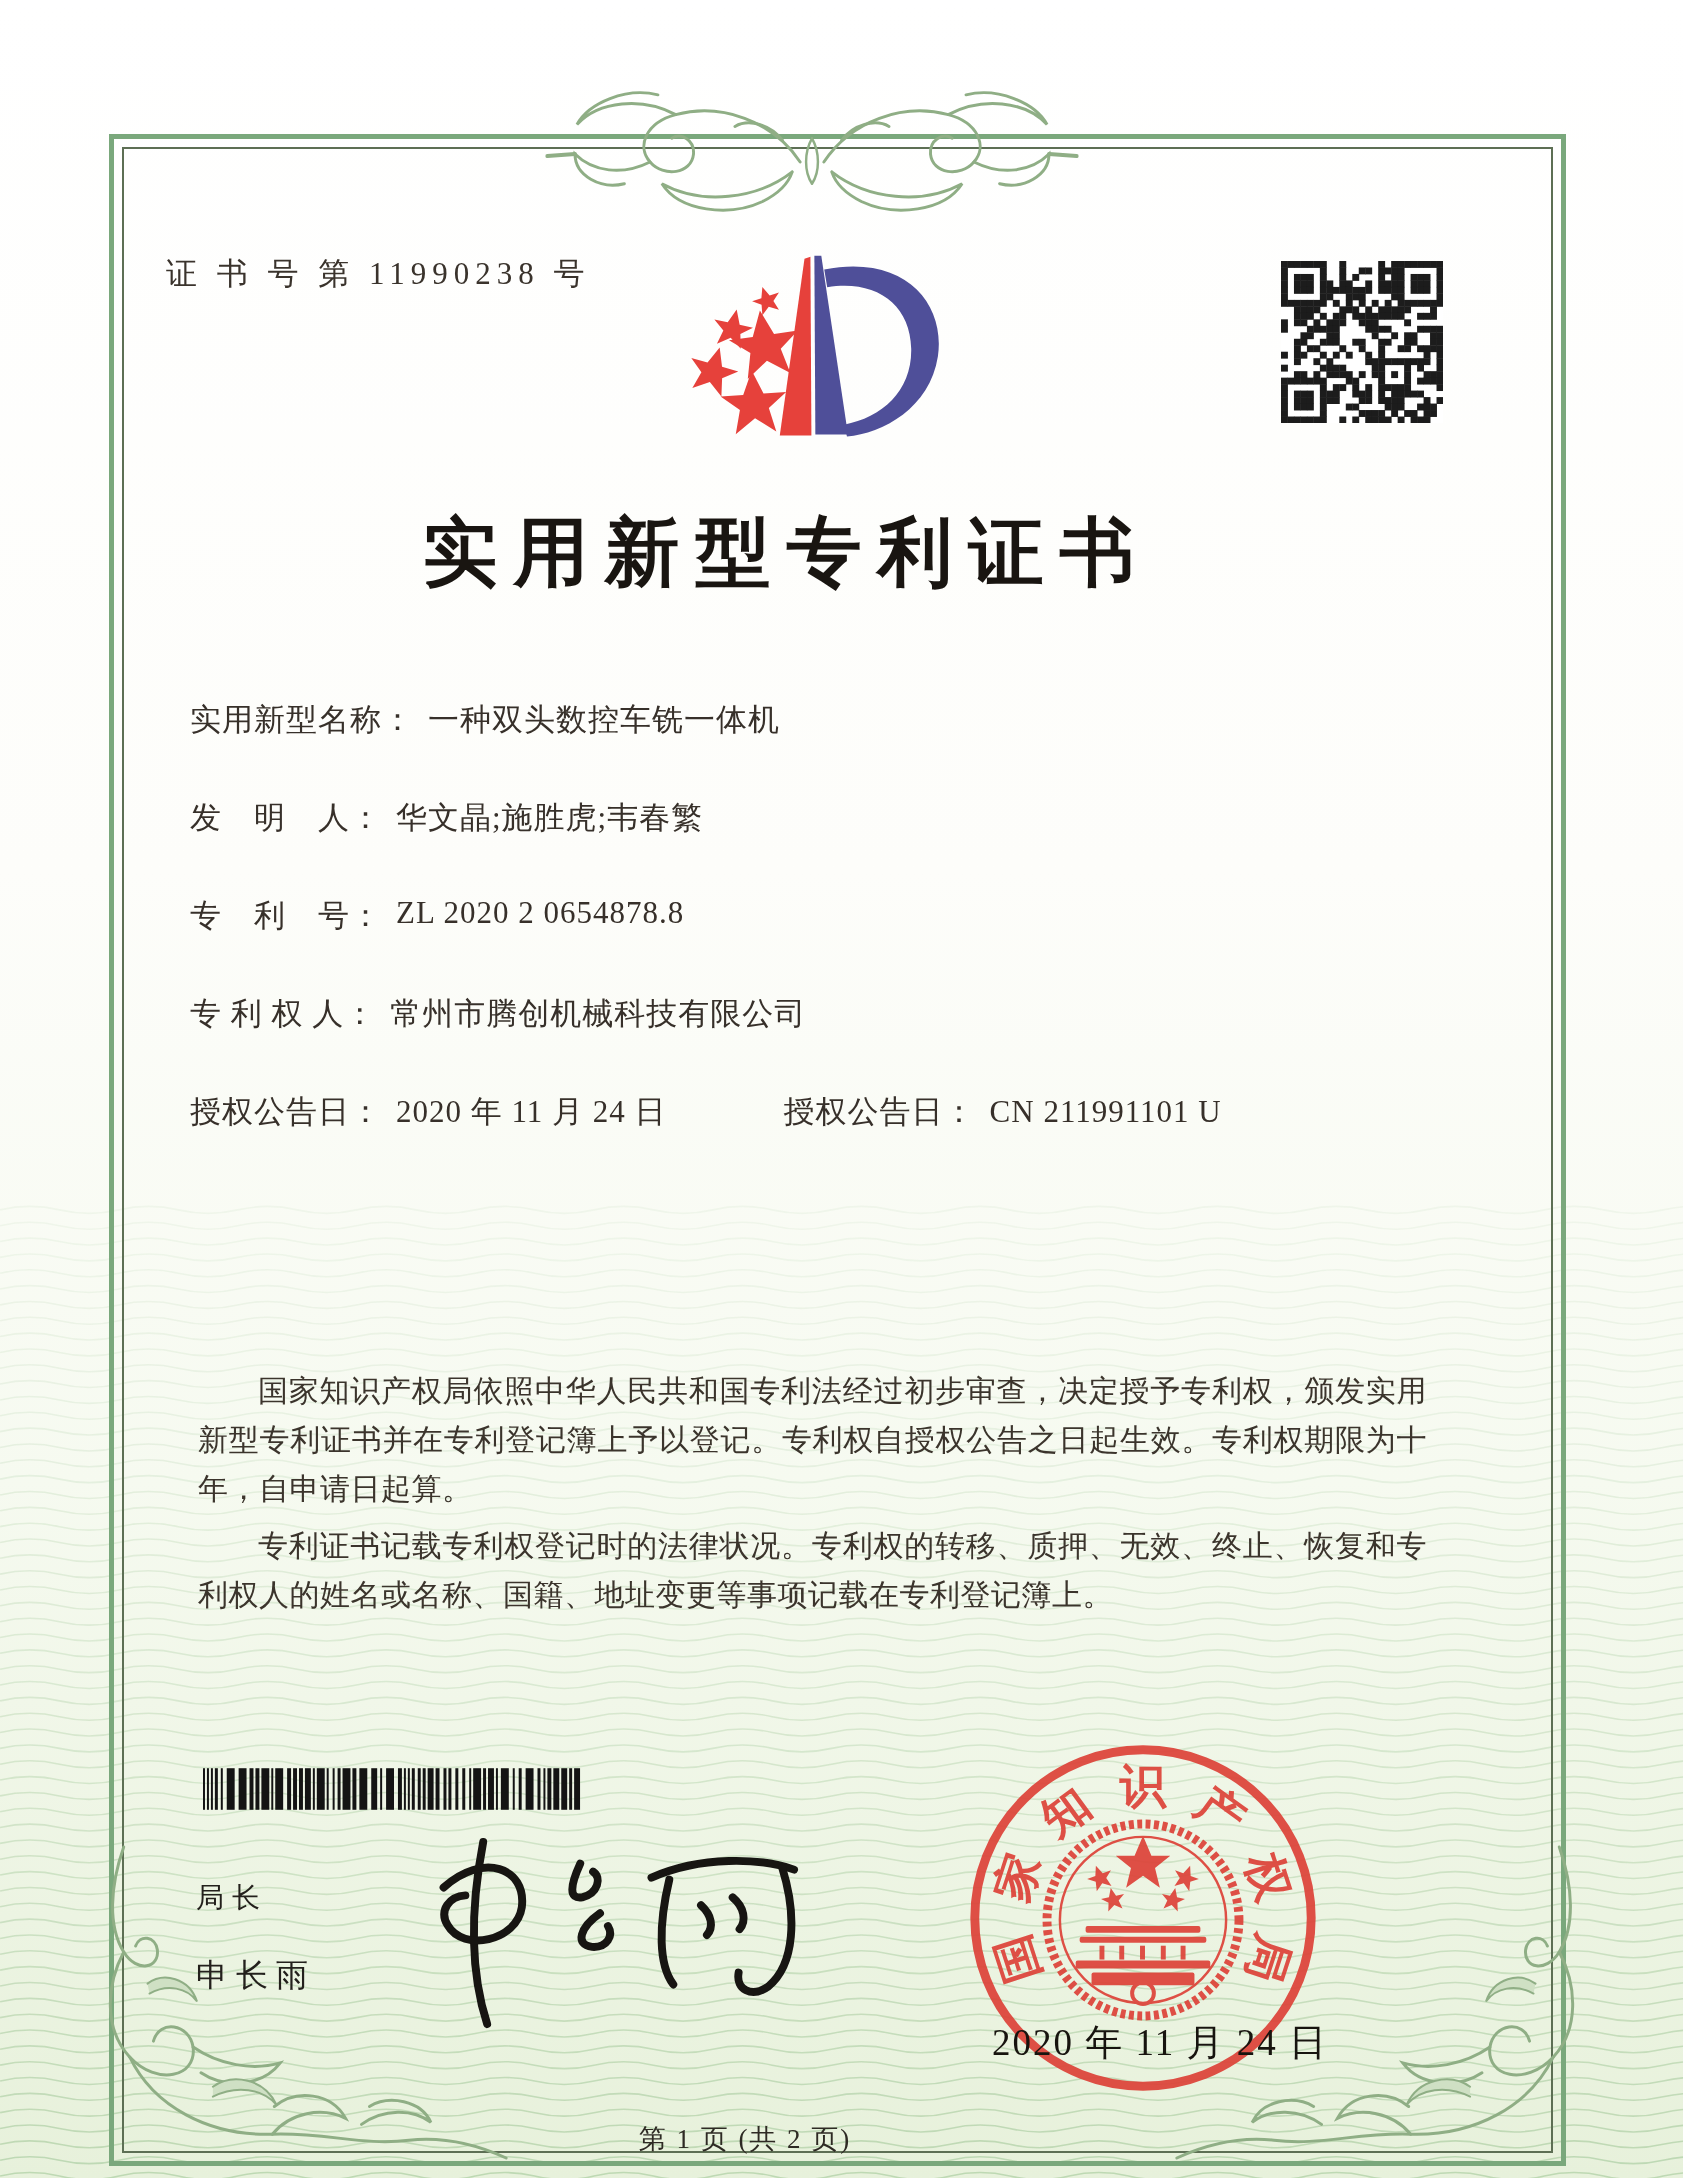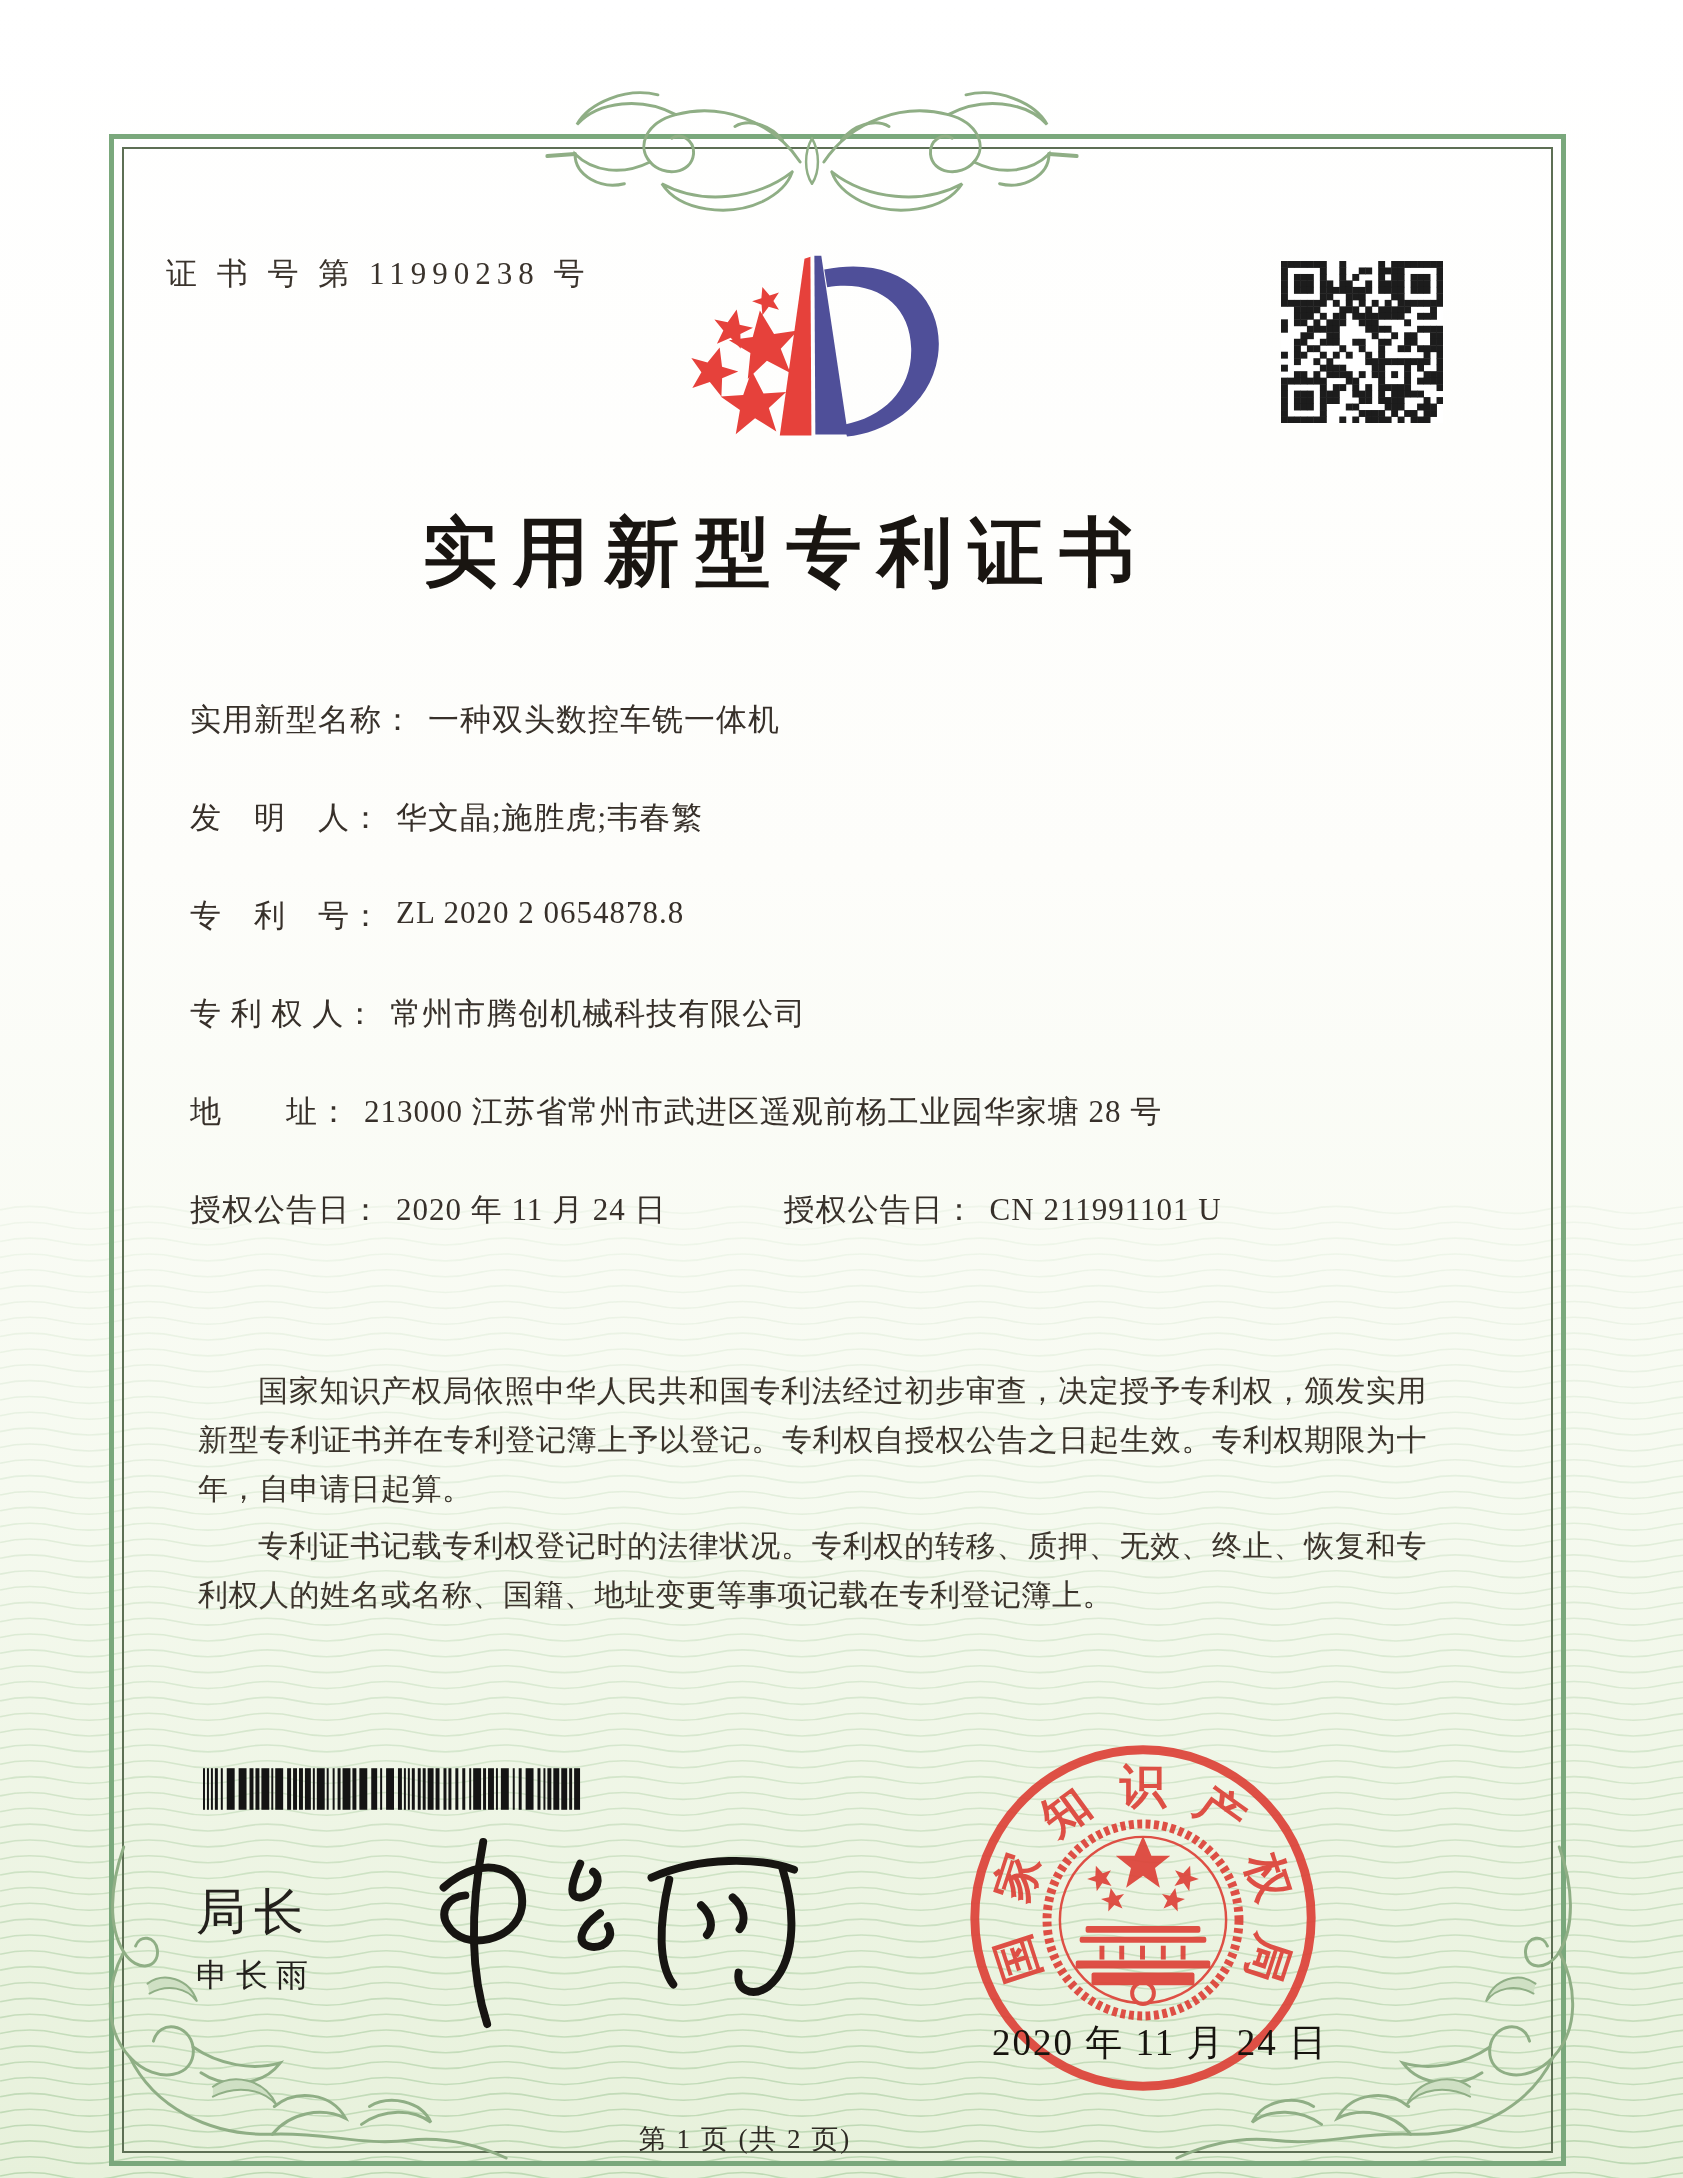--- a/index.html
+++ b/index.html
@@ -27,21 +27,21 @@
   .fields{position:absolute;left:190px;top:699px;width:1287px;}
   .frow{display:flex;align-items:flex-start;height:34px;margin-bottom:64px;font-size:31px;color:#37302a;}
   .flabel{white-space:pre;letter-spacing:1px;}
   .fvalue{margin-left:14px;white-space:pre;letter-spacing:1px;}
   .fpair2{margin-left:117px;display:flex;align-items:baseline;}
   .paras{
     position:absolute;left:190px;top:1358px;width:1245px;
     font-size:30px;line-height:49px;text-align:justify;color:#3b342c;letter-spacing:0.5px;
   }
   .paras p{margin:8px;text-indent:2em;}
-  .signer-title{position:absolute;left:196px;top:1879px;font-size:50px;letter-spacing:8px;color:#23201c;font-family:"Liberation Sans","DejaVu Sans",sans-serif;}
+  .signer-title{position:absolute;left:196px;top:1879px;font-size:28px;letter-spacing:8px;color:#23201c;font-family:"Liberation Sans","DejaVu Sans",sans-serif;}
   .signer-name{position:absolute;left:196px;top:1954px;font-size:32px;letter-spacing:8px;color:#23201c;font-family:Liberation Mono, monospace;}
   .seal-date{position:absolute;left:992px;top:2018px;font-size:37px;letter-spacing:2px;color:#17140f;}
   .footer{position:absolute;left:547px;top:2121px;width:396px;text-align:center;font-size:27px;letter-spacing:2px;color:#2e2a24;}
   svg{display:block;}
   .abs{position:absolute;}
 </style>
 </head>
 <body>
 
 <div class="page">
@@ -552,24 +552,20 @@
     </div>
     <div class="frow">
       <span class="flabel">专　利　号：</span>
       <span class="fvalue">ZL 2020 2 0654878.8</span>
     </div>
     <div class="frow">
       <span class="flabel">专 利 权 人：</span>
       <span class="fvalue">常州市腾创机械科技有限公司</span>
     </div>
     <div class="frow">
-      <span class="flabel">地　　址：</span>
-      <span class="fvalue">213000 江苏省常州市武进区遥观前杨工业园华家塘 28 号</span>
-    </div>
-    <div class="frow">
       <span class="flabel">授权公告日：</span>
       <span class="fvalue">2020 年 11 月 24 日</span>
       <span class="fpair2">
         <span class="flabel">授权公告日：</span>
         <span class="fvalue">CN 211991101 U</span>
       </span>
     </div>
   </div>
 
   <div class="paras">

